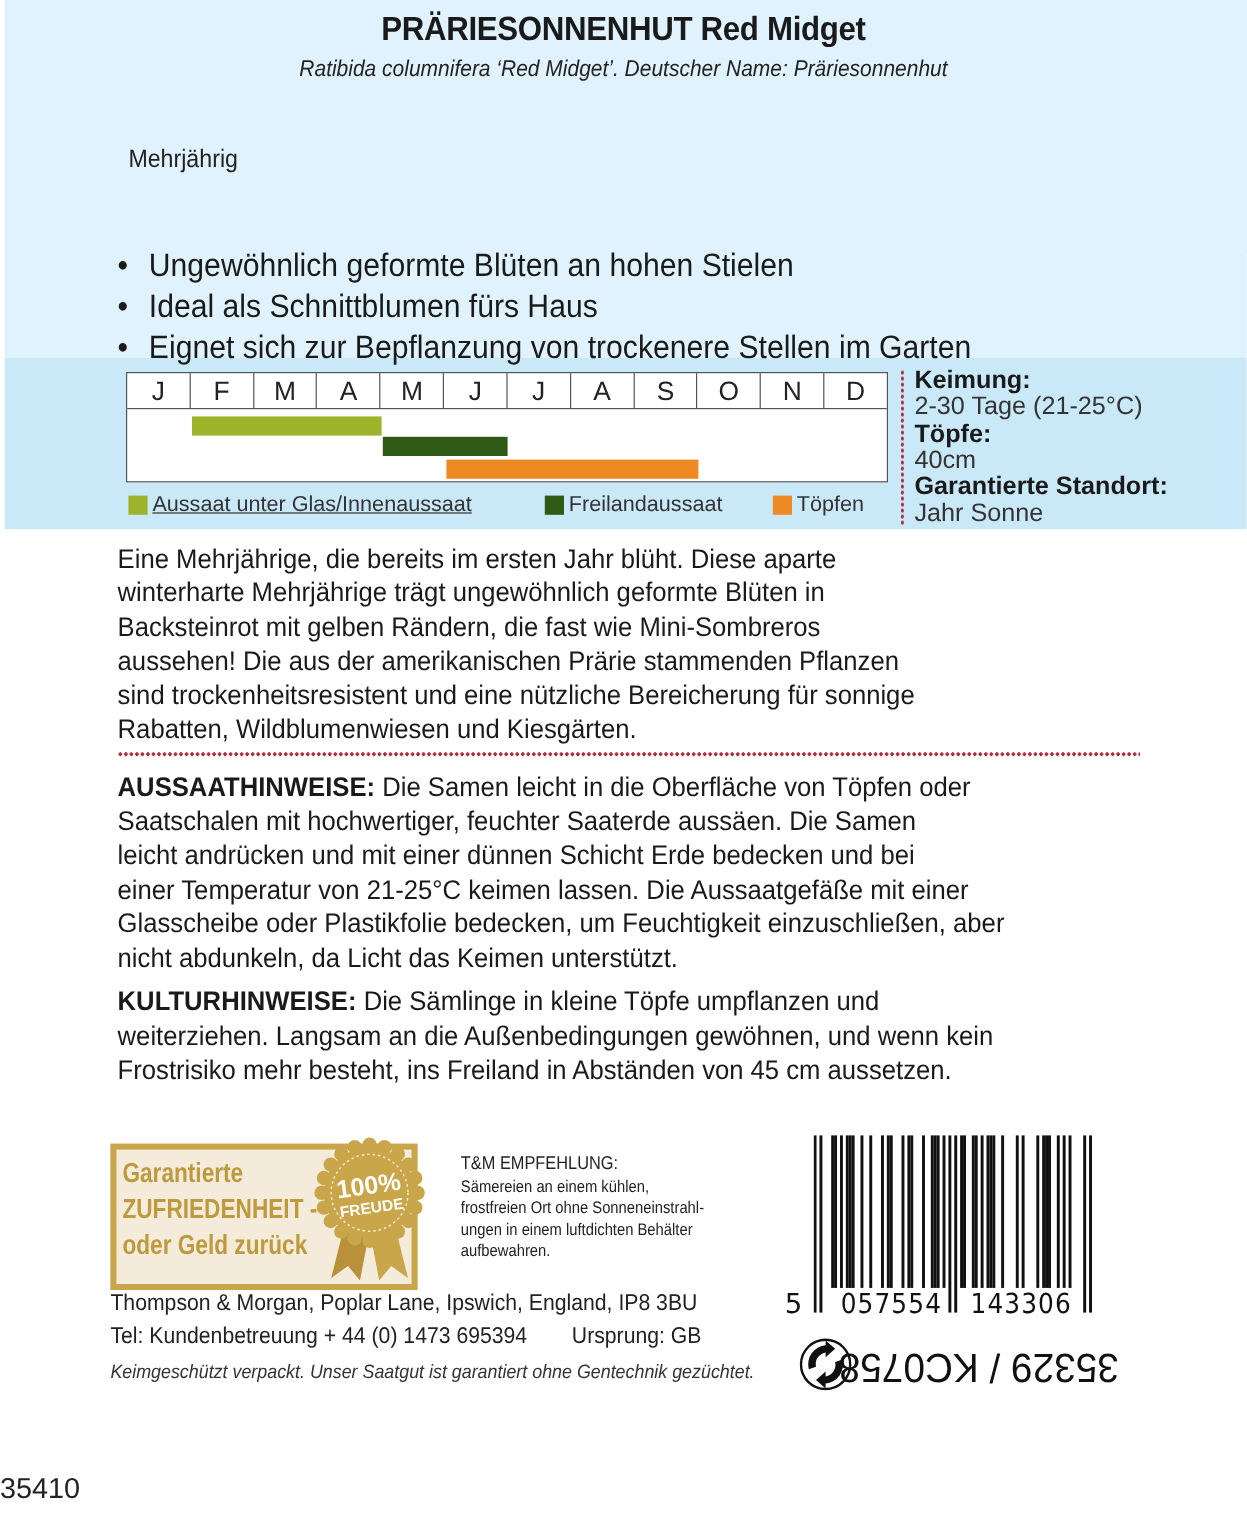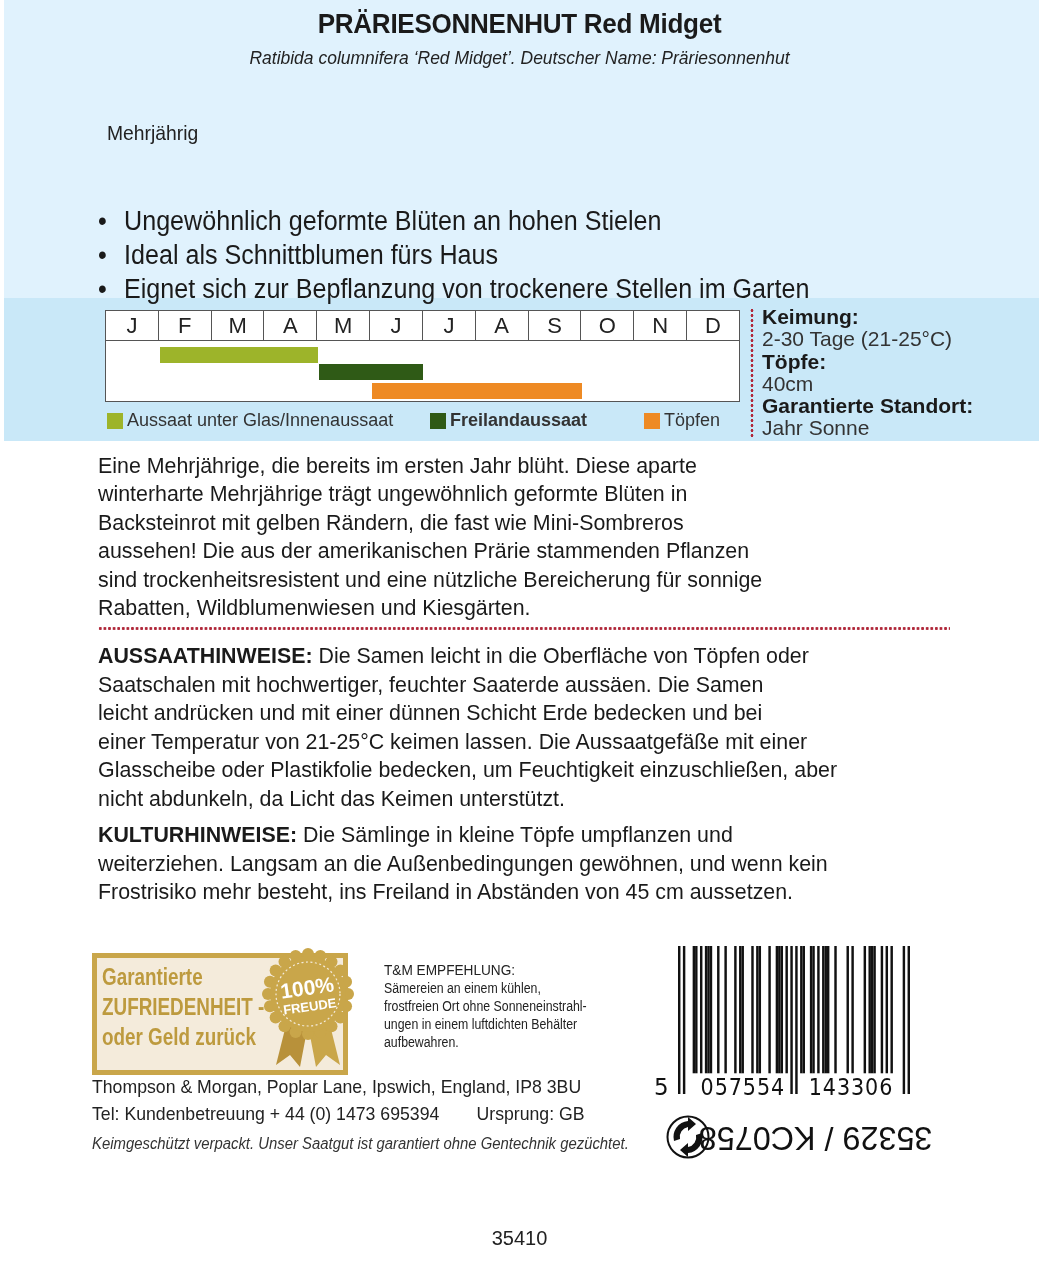--- a/index.html
+++ b/index.html
@@ -53,21 +53,21 @@
 
   .barcode { position: absolute; left: 678px; top: 946px; width: 232px; height: 148px; }
   .bc-bars { position: absolute; left: 0; top: 0; width: 232px; height: 148px; }
   .bc-first { position: absolute; left: 654px; top: 1074px; font-family: "DejaVu Sans", sans-serif; font-size: 23px; color: #111; }
   .bc-left { position: absolute; left: 696px; top: 1074px; width: 92px; text-align: center; font-family: "DejaVu Sans", sans-serif; font-size: 23px; letter-spacing: 1px; background: #fff; color: #111; transform: scaleX(0.9); }
   .bc-right { position: absolute; left: 798px; top: 1074px; width: 106px; text-align: center; font-family: "DejaVu Sans", sans-serif; font-size: 23px; letter-spacing: 1px; background: #fff; color: #111; transform: scaleX(0.9); }
 
   .recycle { position: absolute; left: 666px; top: 1115px; width: 44px; height: 44px; }
   .code-rot { position: absolute; left: 712px; top: 1118px; font-size: 34px; color: #111; white-space: nowrap; transform: rotate(180deg) scaleX(0.95); transform-origin: 113px 20px; }
 
-  .footer-num { position: absolute; left: 0; width: 1039px; top: 1227px; text-align: center; font-size: 20px; color: #222; }
+  .footer-num { position: absolute; left: 0; width: 1039px; top: 1227px; font-size: 24px; color: #222; }
 </style>
 </head>
 <body>
 
 <div class="top-panel"></div>
 <div class="chart-band"></div>
 
 <h1 class="title">PRÄRIESONNENHUT Red Midget</h1>
 <div class="subtitle">Ratibida columnifera ‘Red Midget’. Deutscher Name: Präriesonnenhut</div>
 <div class="type-label">Mehrjährig</div>
@@ -91,25 +91,25 @@
       <div class="m">S</div>
       <div class="m">O</div>
       <div class="m">N</div>
       <div class="m">D</div>
     </div>
 <div class="bar" style="background: rgb(157, 180, 42); left: 53.9167px; width: 157.75px; top: 36px;"></div>
     <div class="bar" style="background: rgb(47, 90, 22); left: 212.667px; width: 104.833px; top: 53px;"></div>
     <div class="bar" style="background: rgb(238, 138, 36); left: 265.583px; width: 210.667px; top: 72px;"></div>
   </div>
 
-<div class="legend" style="left:107px;">
+<div class="legend" style="left:107px;text-decoration:underline;">
   <span class="sw" style="background:#9db42a"></span>
   <span>Aussaat unter Glas/Innenaussaat</span>
 </div>
-<div class="legend" style="left:430px;font-weight:bold;">
+<div class="legend" style="left:454px;">
   <span class="sw" style="background:#2f5a16"></span>
   <span>Freilandaussaat</span>
 </div>
 <div class="legend" style="left:644px;">
   <span class="sw" style="background:#ee8a24"></span>
   <span>Töpfen</span>
 </div>
 
 <div class="vdots"></div>
 <div class="info">

